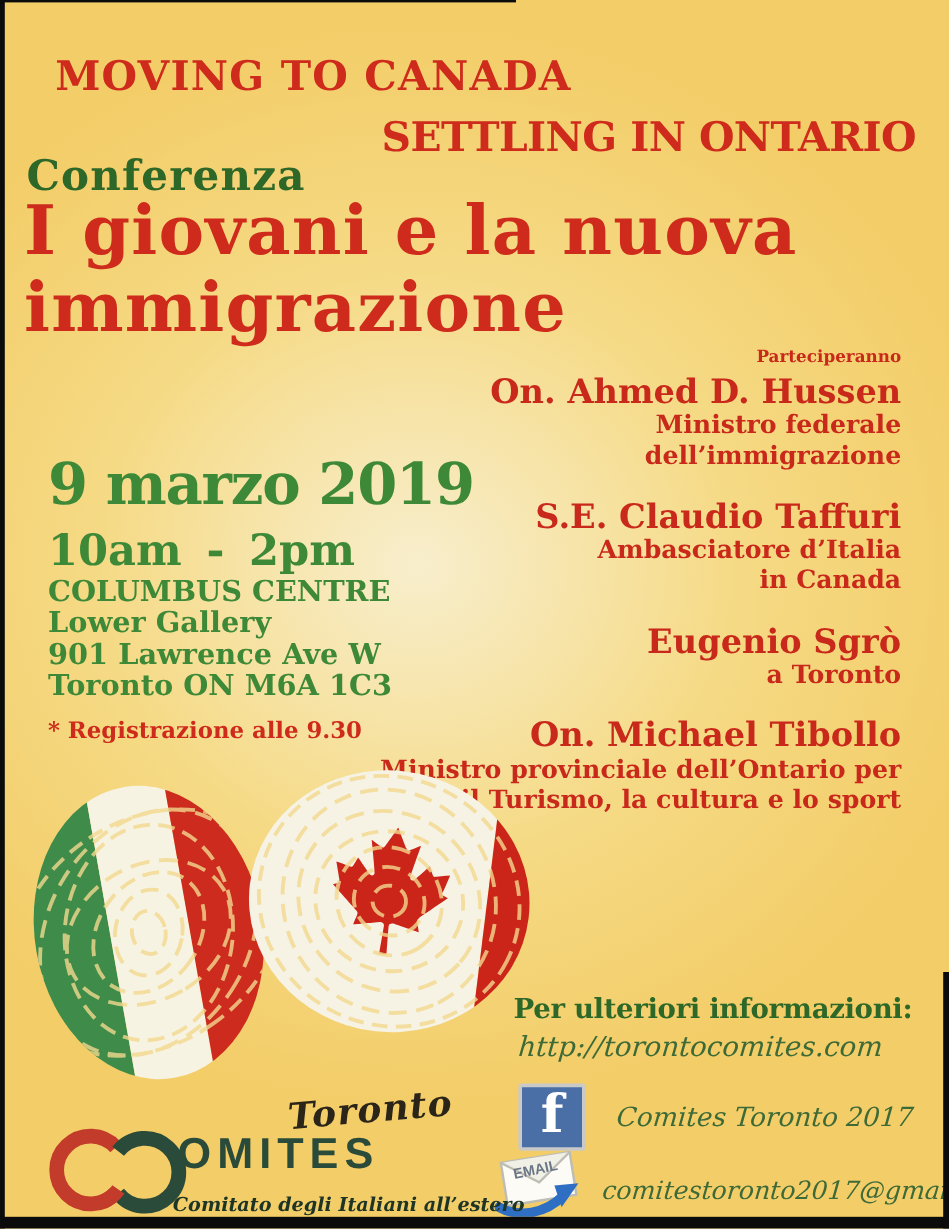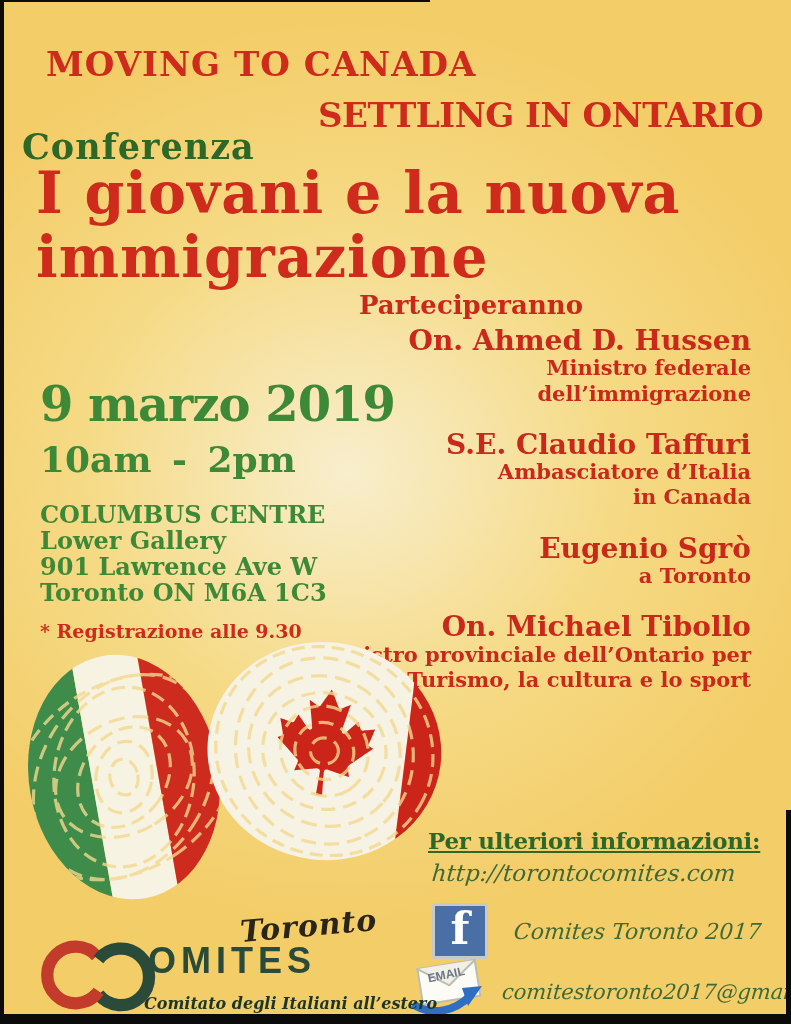--- a/index.html
+++ b/index.html
@@ -15,41 +15,41 @@
   }
   .edge{position:absolute;background:#0b0b0b;}
   .edge.left{left:0;top:0;width:4px;height:1024px;}
   .edge.bottom{left:0;bottom:0;width:791px;height:10px;}
   .edge.rightlow{right:0;top:810px;width:5px;height:214px;}
   .edge.topline{left:0;top:0;width:430px;height:2px;}
 
   .hdr1{position:absolute;left:46px;top:44px;font-size:34px;font-weight:bold;color:#CE2B1C;letter-spacing:1px;}
   .hdr2{position:absolute;left:318px;top:95px;font-size:34px;font-weight:bold;color:#CE2B1C;letter-spacing:-.5px;}
   .kicker{position:absolute;left:22px;top:126px;font-size:35px;font-weight:bold;color:#2E6828;letter-spacing:1px;}
-  .title{position:absolute;left:36px;top:161px;font-size:57px;font-weight:bold;color:#CE2B1C;line-height:1.13;letter-spacing:1px;}
+  .title{position:absolute;left:20px;top:161px;font-size:57px;font-weight:bold;color:#CE2B1C;line-height:1.13;letter-spacing:1px;}
 
   .leftcol{position:absolute;left:40px;top:376px;width:400px;}
   .date{font-size:48px;font-weight:bold;color:#3E8937;letter-spacing:-1px;}
   .time{font-size:36px;font-weight:bold;color:#3E8937;margin-top:6px;word-spacing:8px;}
-  .venue{margin-top:22px;font-size:24px;font-weight:bold;color:#3E8937;line-height:26px;}
+  .venue{font-size:24px;font-weight:bold;color:#3E8937;line-height:26px;}
   .reg{margin-top:14px;font-size:19px;font-weight:bold;color:#CE2B1C;}
 
   .rightcol{position:absolute;right:40px;top:290px;width:560px;text-align:right;color:#C9291B;}
-  .ptitle{font-size:26px;font-weight:bold;text-align:center;}
+  .ptitle{font-size:14px;font-weight:bold;}
   .pgroup{margin-top:24px;}
   .pgroup.first{margin-top:6px;}
   .pname{font-size:28px;font-weight:bold;line-height:1.05;}
   .prole{font-size:21px;font-weight:bold;line-height:1.2;}
 
   .fp{position:absolute;}
   .fp-italy{left:26px;top:650px;width:197px;height:254px;transform:rotate(-10deg);}
   .fp-canada{left:203px;top:638px;width:242px;height:232px;transform:rotate(7deg);}
 
   .info{position:absolute;left:428px;top:827px;width:340px;}
-  .info-h{font-size:23px;font-weight:bold;color:#2E6828;letter-spacing:-.3px;text-decoration:underline;}
+  .info-h{font-size:23px;font-weight:bold;color:#2E6828;letter-spacing:-.3px;}
   .hand{font-family:"DejaVu Serif",serif;font-style:italic;color:#3E6A37;transform:skewX(-5deg);}
   .website{font-size:23px;margin-top:6px;margin-left:4px;}
 
   .fbrow{position:absolute;left:432px;top:903px;display:flex;align-items:center;}
   .fbicon{width:50px;height:50px;background:#4A6FA6;border:3px solid #c9c9c9;border-radius:3px;
           color:#fff;font-size:44px;font-weight:bold;text-align:center;line-height:46px;font-family:"DejaVu Serif",serif;}
   .fblabel{font-size:22px;margin-left:26px;}
 
   .emailrow{position:absolute;left:412px;top:952px;display:flex;align-items:center;}
   .emaillabel{font-size:21px;margin-left:12px;margin-top:14px;}

